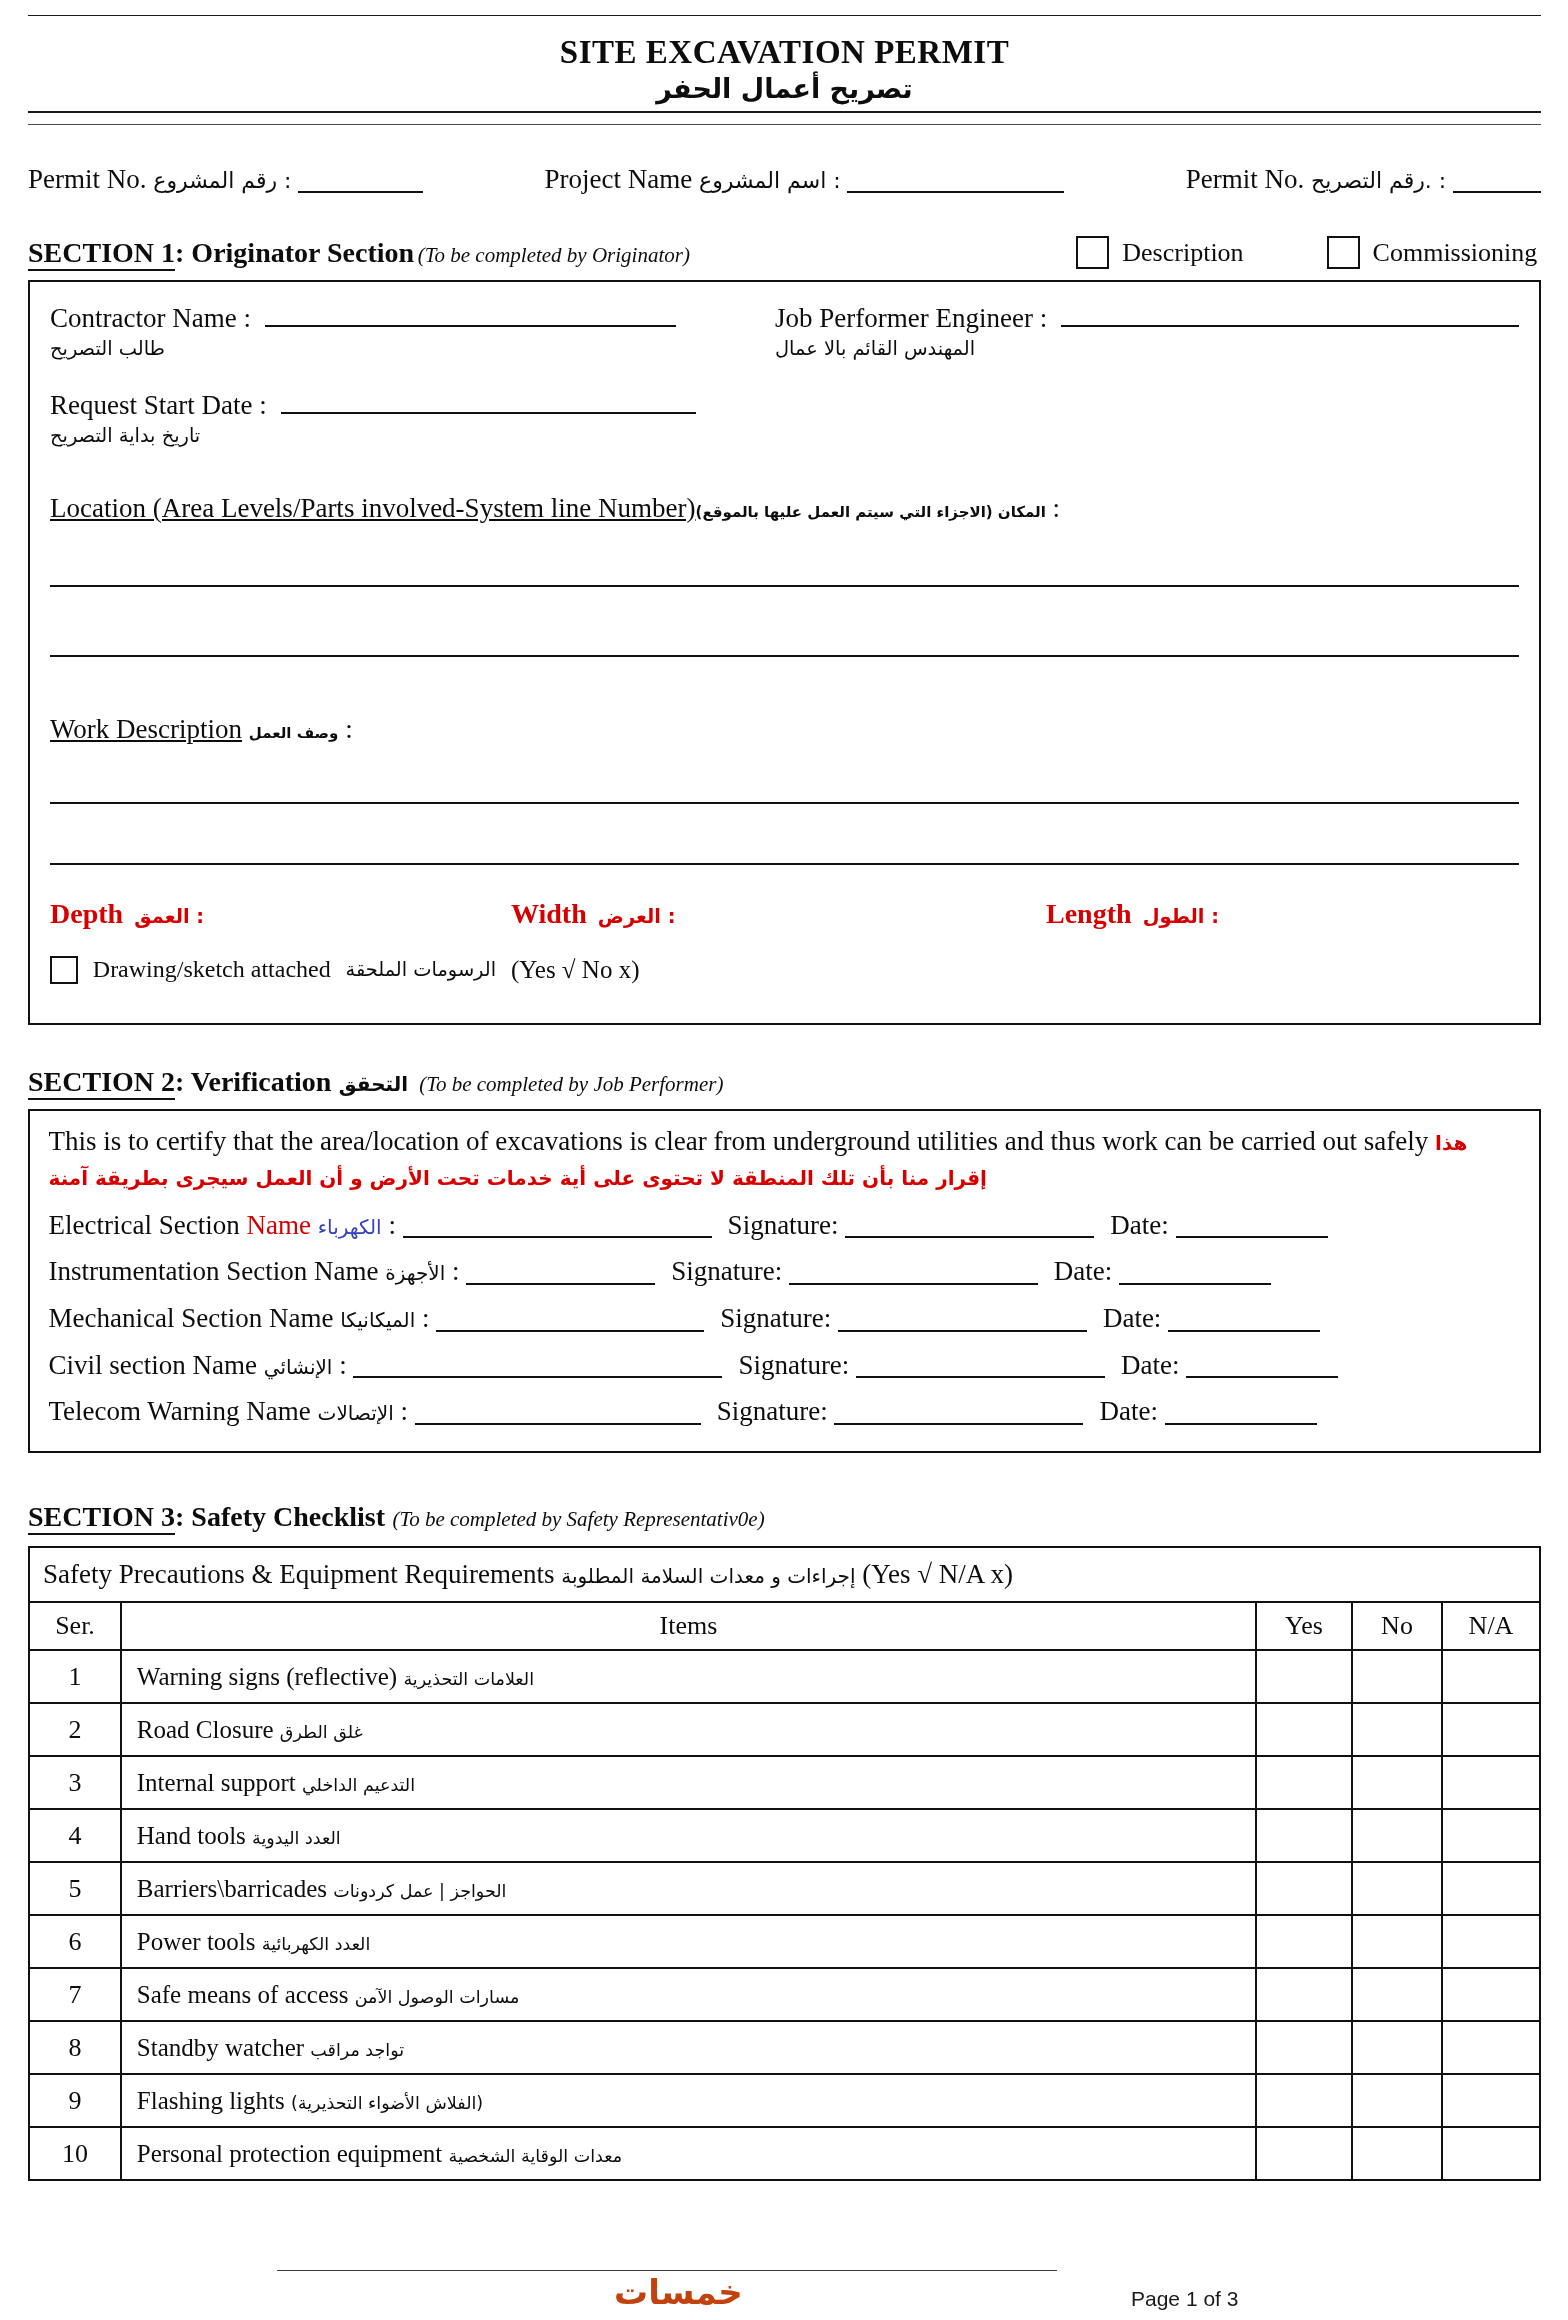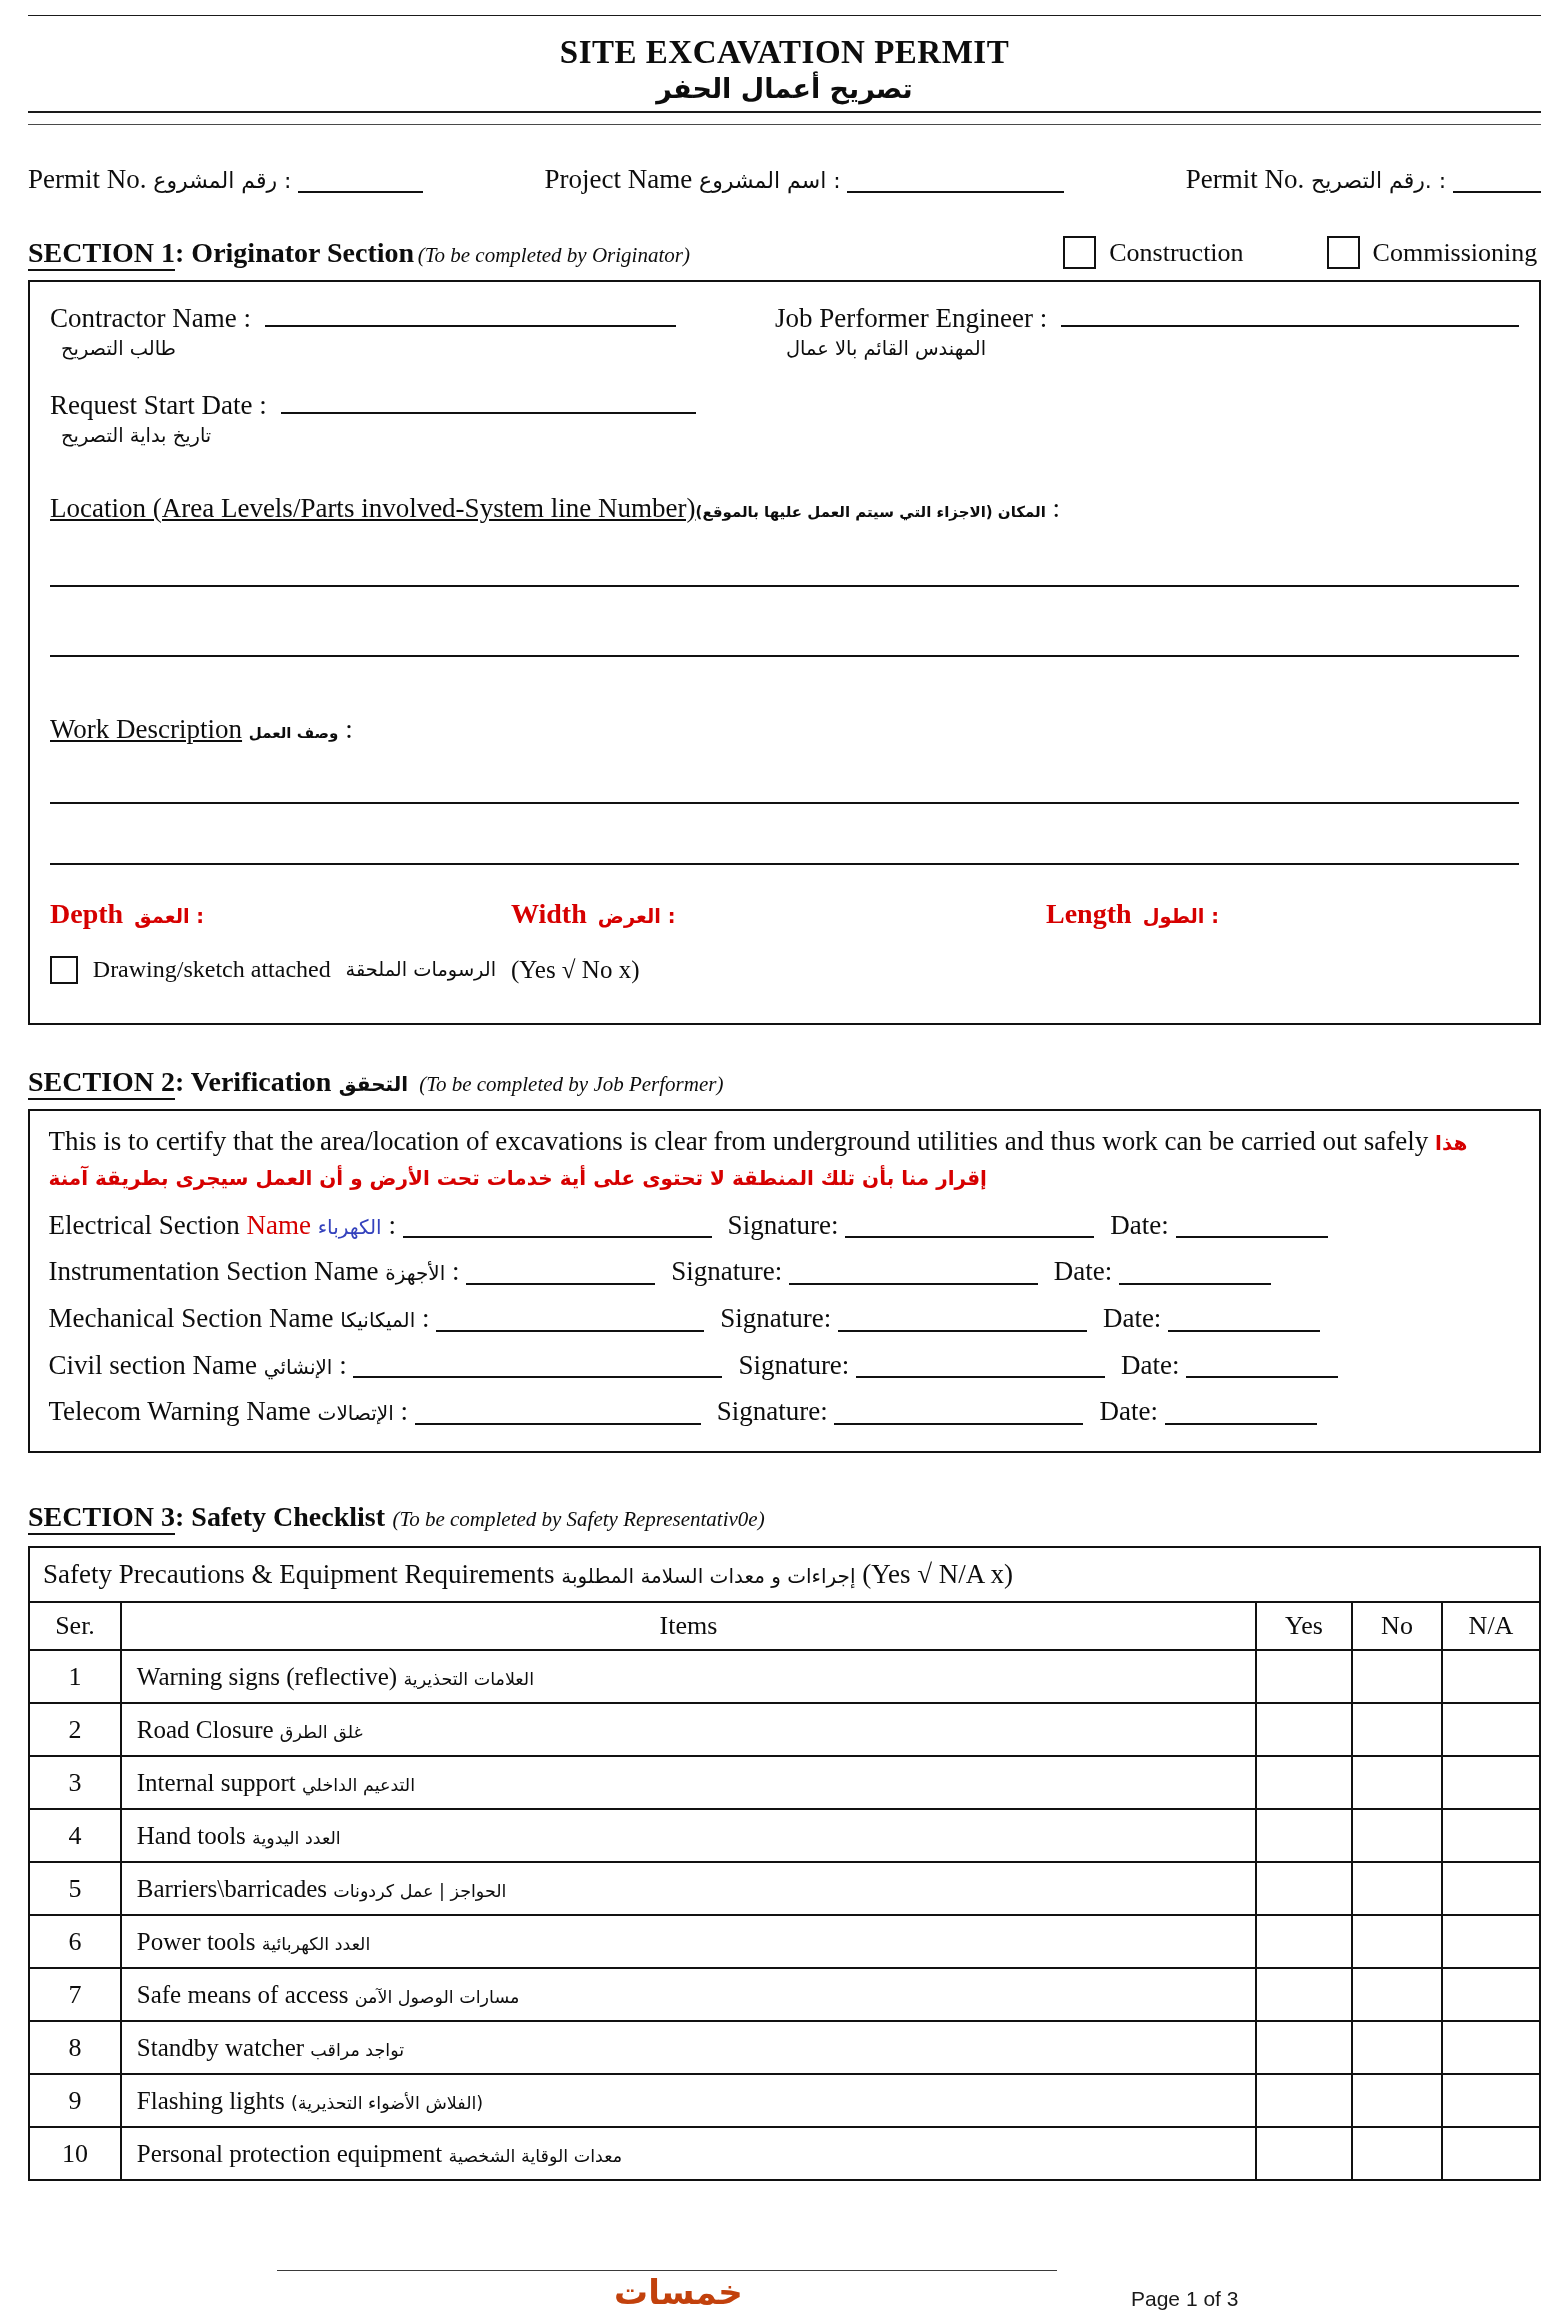--- a/index.html
+++ b/index.html
@@ -38,21 +38,21 @@
   .cb-group.commissioning{ margin-left:83px; margin-right:3.7px; }
 
   
   .box{ border:2.8px solid #111; margin-top:11px; }
   .s1-box{ padding:16.6px 20px 39px; }
   .s1-rowA{ display:flex; }
   .s1-col-l{ width:725px; }
   .s1-col-r{ flex:1; }
   .line{ display:flex; align-items:baseline; gap:14px; font-size:27px; }
   .line .grow{ flex:1; }
-  .sub-ar{ font-size:19.4px; margin-top:2.8px;margin-left:11px; }
+  .sub-ar{ font-size:19.4px; margin-top:2.8px; }
   .request-row{ margin-top:26px; }
   .loc-label{ margin-top:46px; font-size:27px; }
   .underlined{ text-decoration:underline; }
   .ar-bold{ font-size:15px; font-weight:bold; }
   .fill-line{ border-bottom:2.3px solid #111; height:0; }
   .f1{ margin-top:61px; }
   .f2{ margin-top:68px; }
   .wd-label{ margin-top:57px; font-size:27px; }
   .f3{ margin-top:57px; }
   .f4{ margin-top:59px; }
@@ -119,21 +119,21 @@
       <span>Permit No.</span>
       <span class="ar-lbl arabic">رقم التصريح. :</span>
       <span class="blank" style="width:88px"></span>
     </span>
   </div>
 
   <div class="sec-heading">
     <div class="sec-title"><span class="sec-num">SECTION 1</span><span class="sec-rest">: Originator Section</span><span class="sec-note">(To be completed by Originator)</span></div>
     <div class="cb-group construction">
       <span class="cb"></span>
-      <span>Construction</span>
+      <span>Description</span>
     </div>
     <div class="cb-group commissioning">
       <span class="cb"></span>
       <span>Commissioning</span>
     </div>
   </div>
 
   <div class="box s1-box">
     <div class="s1-rowA">
       <div class="s1-col-l">

